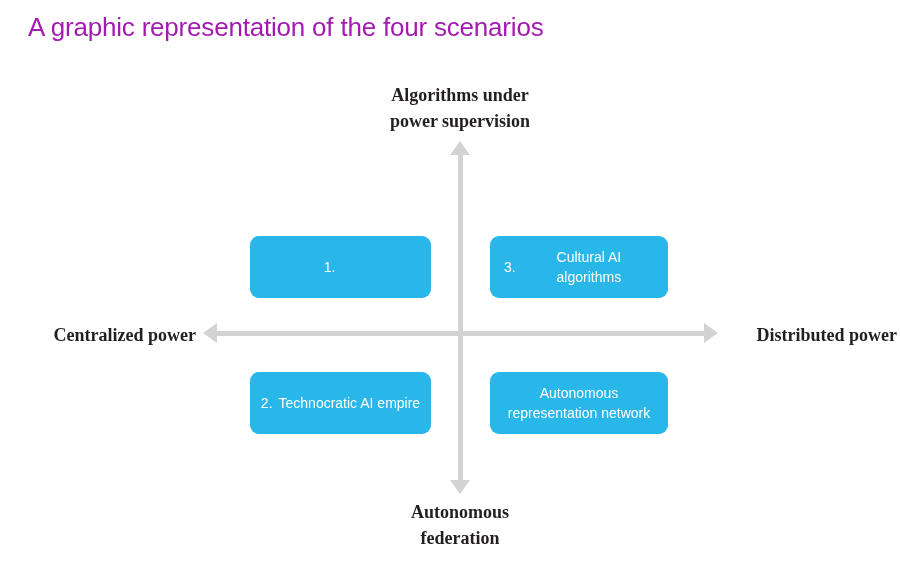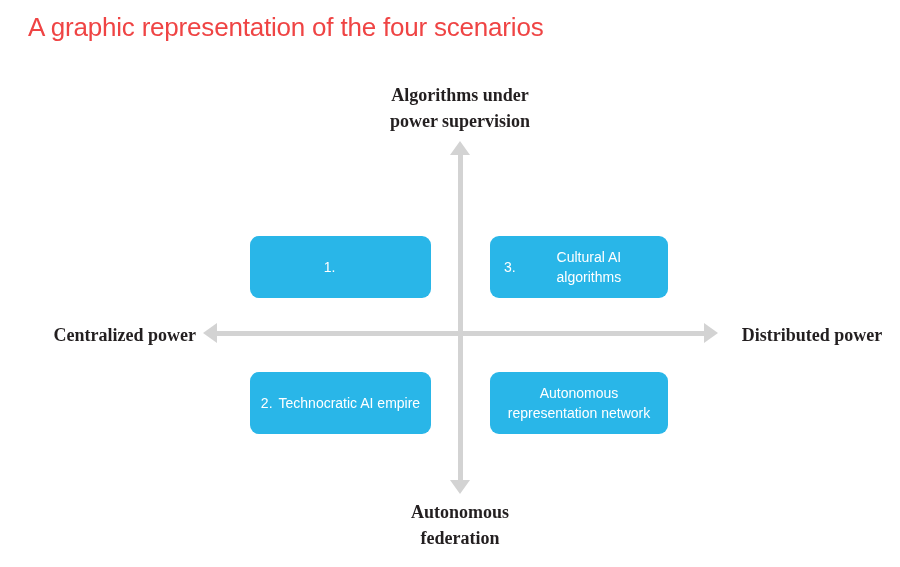--- a/index.html
+++ b/index.html
@@ -17,21 +17,21 @@
   }
 
   
   #title {
     position: absolute;
     left: 28px;
     top: 12px;
     font-family: "Liberation Sans", sans-serif;
     font-size: 26px;
     font-weight: 400;
-    color: #ef4444;
+    color: #a21caf;
     letter-spacing: -0.2px;
     white-space: nowrap;
   }
 
   
   .axis-shaft {
     position: absolute;
     background: #d3d3d3;
   }
   #axis-horizontal-shaft {
@@ -107,21 +107,21 @@
     left: 46px;
     top: 323px;
     width: 150px;
     text-align: right;
     white-space: nowrap;
   }
   #axis-label-right {
     left: 727px;
     top: 323px;
     width: 170px;
-    text-align: center;
+    text-align: right;
     white-space: nowrap;
   }
 
   
   .scenario-box {
     position: absolute;
     background: #29b6e8;
     border-radius: 9px;
     display: flex;
     align-items: center;

